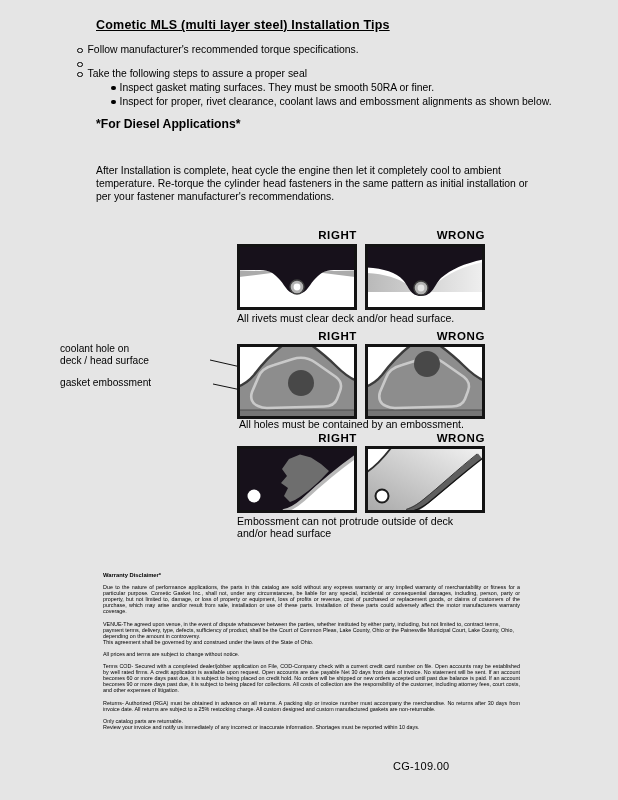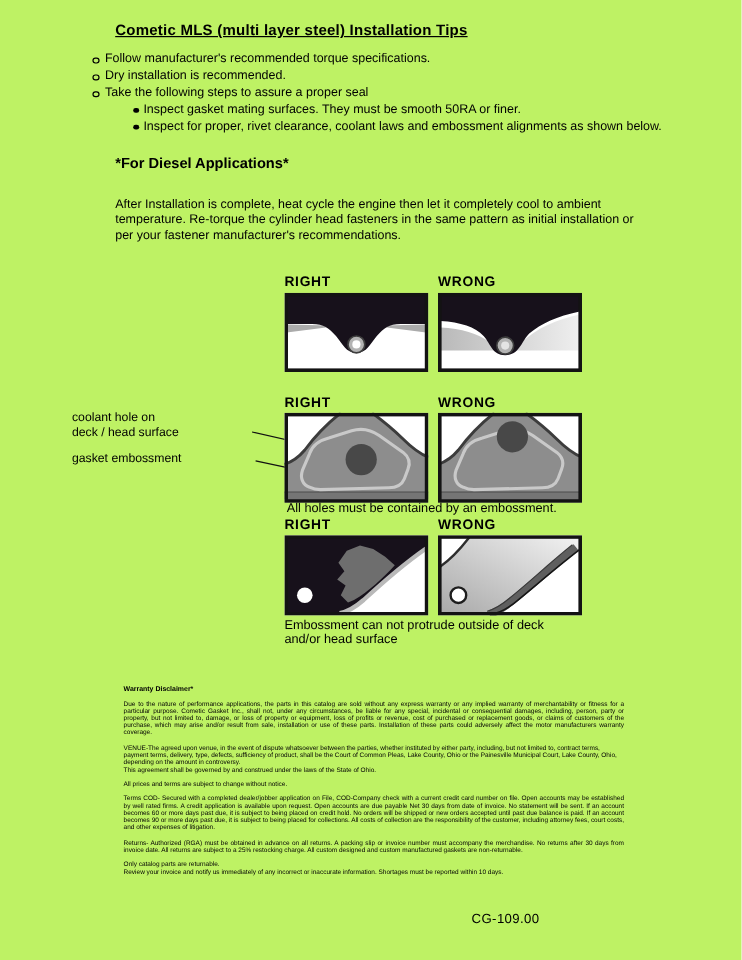--- a/index.html
+++ b/index.html
@@ -1,32 +1,32 @@
 <!DOCTYPE html>
 <html><head>
 <meta charset="utf-8">
 <style>
   html,body{margin:0;padding:0;background:#ffffff;}
-  .page{position:relative;width:618px;height:800px;background:#bef264;overflow:hidden;
+  .page{position:relative;width:618px;height:800px;background:#e5e5e5;overflow:hidden;
         font-family:"Liberation Sans",sans-serif;color:#000;}
   .abs{position:absolute;}
 
   .title{left:96px;top:18px;font-size:12.5px;font-weight:bold;text-decoration:underline;letter-spacing:.2px;}
 
   .bullets{left:77px;top:43px;font-size:10.4px;line-height:14px;}
   .b-row{display:flex;align-items:flex-start;}
   .b-dot{width:3.5px;height:3.5px;border:1px solid #000;border-radius:50%;margin:4.5px 5px 0 0;flex:none;}
   .sb-row{display:flex;align-items:flex-start;margin-left:34px;}
   .sb-dot{width:4.5px;height:4.5px;background:#000;border-radius:50%;margin:4.5px 4px 0 0;flex:none;}
 
-  .h2{left:96px;top:117px;font-size:12.2px;font-weight:bold;margin-top:12px;}
+  .h2{left:96px;top:117px;font-size:12.2px;font-weight:bold;}
   .para{left:96px;width:446px;font-size:10.4px;line-height:13.2px;}
   .p1{top:134px;} .p2{top:164px;} .p3{top:207px;}
 
-  .rw{width:120px;text-align:left;font-size:11.5px;font-weight:bold;letter-spacing:.6px;}
+  .rw{width:120px;text-align:right;font-size:11.5px;font-weight:bold;letter-spacing:.6px;}
   .caption{font-size:10.6px;line-height:12px;white-space:pre-line;}
   .callout{font-size:10.2px;line-height:11.5px;text-align:left;white-space:pre-line;}
 
   .fineprint{left:103px;top:572px;width:417px;font-size:5.4px;line-height:6.1px;}
   .fineprint .fp-h{font-size:5.8px;font-weight:bold;margin:0 0 6px 0;}
   .fineprint p{margin:0 0 6px 0;white-space:pre-line;}
   .fineprint p.j{text-align:justify;}
 
   .pagenum{left:393px;top:760px;font-size:11px;letter-spacing:.3px;}
 
@@ -62,21 +62,20 @@
 
   <div class="abs title">Cometic MLS (multi layer steel) Installation Tips</div>
 
   <div class="abs bullets">
     <div class="b-row">
       <span class="b-dot"></span>
       <span>Follow manufacturer's recommended torque specifications.</span>
     </div>
     <div class="b-row">
       <span class="b-dot"></span>
-      <span>Dry installation is recommended.</span>
     </div>
     <div class="b-row">
       <span class="b-dot"></span>
       <span>Take the following steps to assure a proper seal</span>
     </div>
     <div class="sb-row">
       <span class="sb-dot"></span>
       <span>Inspect gasket mating surfaces.  They must be smooth 50RA or finer.</span>
     </div>
     <div class="sb-row">
@@ -103,20 +102,21 @@
 
   <svg class="abs" style="left:365px;top:244px" width="120" height="66" viewBox="0 0 120 66">
     <rect x="0" y="0" width="120" height="66" fill="#ffffff"></rect>
     <path d="M2,29 C20,30 33,34 43,41 L49,45.5 H64 L70,41 C82,29.5 99,22 118,18 V48 H2 Z" fill="url(#deckGrad)"></path>
     <path d="M2,2 H118 V15.5 C99,19.5 86,25.5 76,34 C69.5,40.5 68,52 56,52 C45,52 44,42.5 38,36 C31,28.5 19,24.5 2,23.5 Z" fill="#17111b"></path>
     <circle cx="56" cy="44" r="7" fill="#b3b3b3" stroke="#3e3e3e" stroke-width="1.4"></circle>
     <circle cx="56" cy="44" r="3.4" fill="#e4e4e4"></circle>
     <rect x="1.5" y="1.5" width="117" height="63" fill="none" stroke="#131313" stroke-width="3"></rect>
   </svg>
 
+  <div class="abs caption" style="left:237px;top:312px">All rivets must clear deck and/or head surface.</div>
 
   <div class="abs rw" style="left:237px;top:330px">RIGHT</div>
   <div class="abs rw" style="left:365px;top:330px">WRONG</div>
 
   <div class="abs callout" style="left:60px;top:343px;width:148px">coolant hole on
 deck / head surface</div>
   <div class="abs callout" style="left:60px;top:377px;width:148px">gasket embossment</div>
 
   <svg class="abs" style="left:210px;top:352px" width="92" height="46" viewBox="0 0 92 46">
     <line x1="0" y1="8" x2="88" y2="28" stroke="#111" stroke-width="1"></line>

